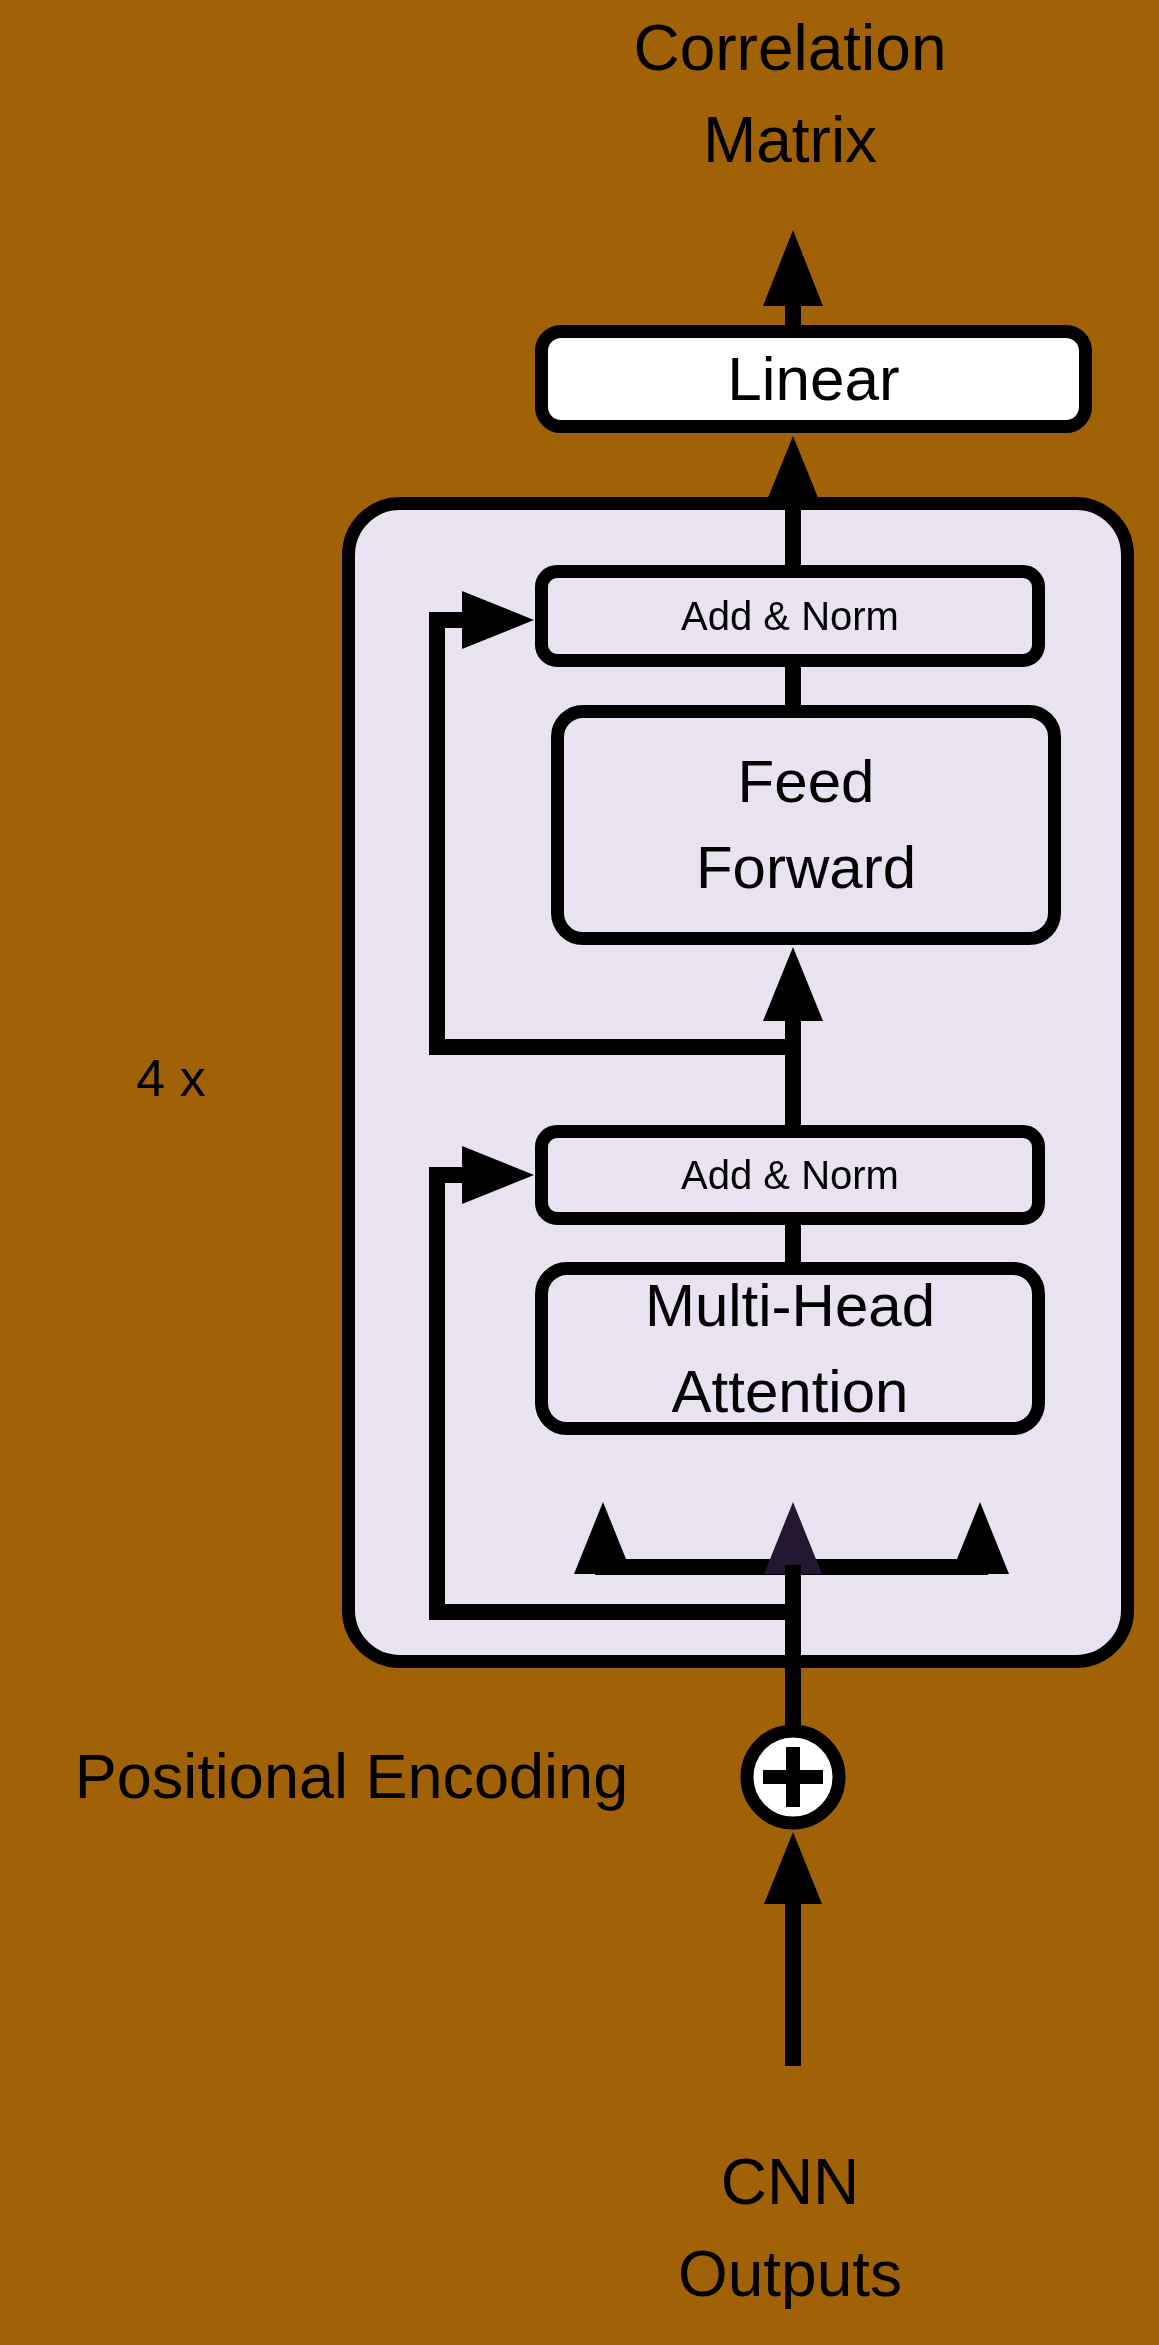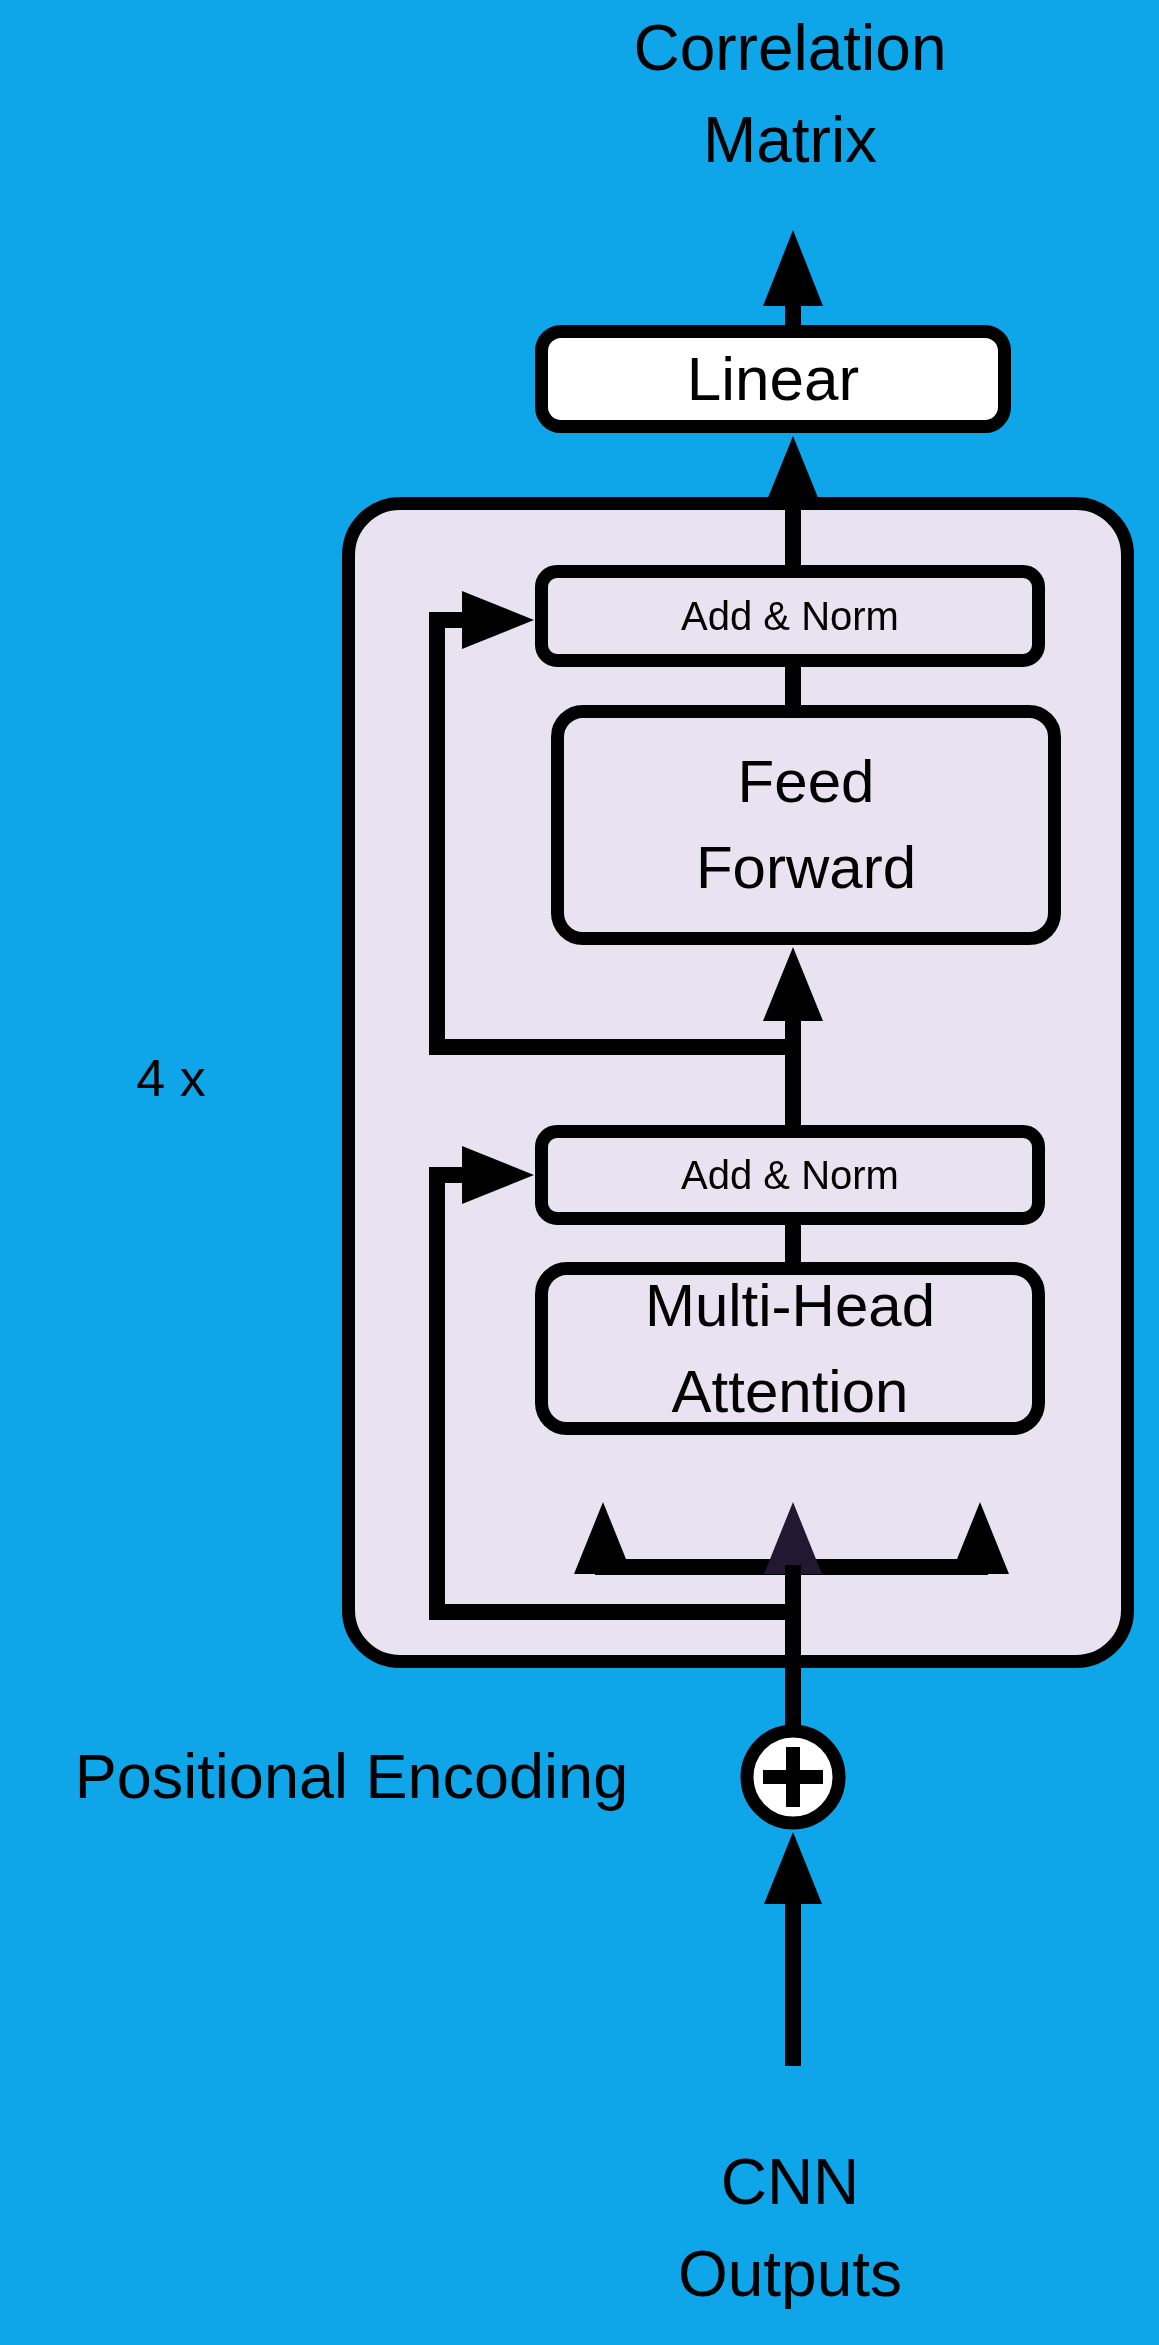--- a/index.html
+++ b/index.html
@@ -1,17 +1,17 @@
 <!DOCTYPE html>
 <html><head>
 <meta charset="utf-8">
 <style>
   html,body{margin:0;padding:0;background:#ffffff;}
   #stage{
-    position:relative;width:1159px;height:2345px;background:#0ea5e9;overflow:hidden;
+    position:relative;width:1159px;height:2345px;background:#a16207;overflow:hidden;
     font-family:"Liberation Sans", sans-serif;color:#000;
   }
   .lbl{
     position:absolute;white-space:pre-line;text-align:center;color:#000;
     font-family:"Liberation Sans", sans-serif;
   }
   .lbl-big{font-size:64px;line-height:92px;}
   .box{
     position:absolute;box-sizing:border-box;border:13px solid #000;
     display:flex;align-items:center;justify-content:center;text-align:center;
@@ -35,21 +35,21 @@
 
   <div class="lbl" id="repeat-label" style="left:71px;top:1046px;width:200px;">4 x</div>
 
   <div class="lbl" id="pos-enc" style="left:0px;top:1745px;width:703px;">Positional Encoding</div>
 
   <div class="lbl lbl-big" style="left:390px;top:2136px;width:800px;">CNN
 Outputs</div>
 
   <div class="box" id="encoder-container" style="left: 342px; top: 497px; width: 792px; height: 1171px; background-color: rgb(233, 227, 241); border-color: rgb(0, 0, 0);"></div>
 
-  <div class="box" id="linear-box" style="left: 535px; top: 325px; width: 476px; height: 108px; font-size: 62px; background-color: rgb(255, 255, 255); border-color: rgb(0, 0, 0);">Linear</div>
+  <div class="box" id="linear-box" style="left: 535px; top: 325px; width: 557px; height: 108px; font-size: 62px; background-color: rgb(255, 255, 255); border-color: rgb(0, 0, 0);">Linear</div>
 
   <div class="box an-box" style="left: 535px; top: 565px; width: 510px; height: 102px; background-color: rgb(233, 227, 241); border-color: rgb(0, 0, 0);">Add &amp; Norm</div>
 
   <div class="box big-box" style="left: 535px; top: 705px; width: 510px; height: 240px; background-color: rgb(233, 227, 241); border-color: rgb(0, 0, 0); margin-left: 16px;">Feed
 Forward</div>
 
   <div class="box an-box" style="left: 535px; top: 1125px; width: 510px; height: 100px; background-color: rgb(233, 227, 241); border-color: rgb(0, 0, 0);">Add &amp; Norm</div>
 
   <div class="box big-box" style="left: 535px; top: 1262px; width: 510px; height: 173px; background-color: rgb(233, 227, 241); border-color: rgb(0, 0, 0);">Multi-Head
 Attention</div>

